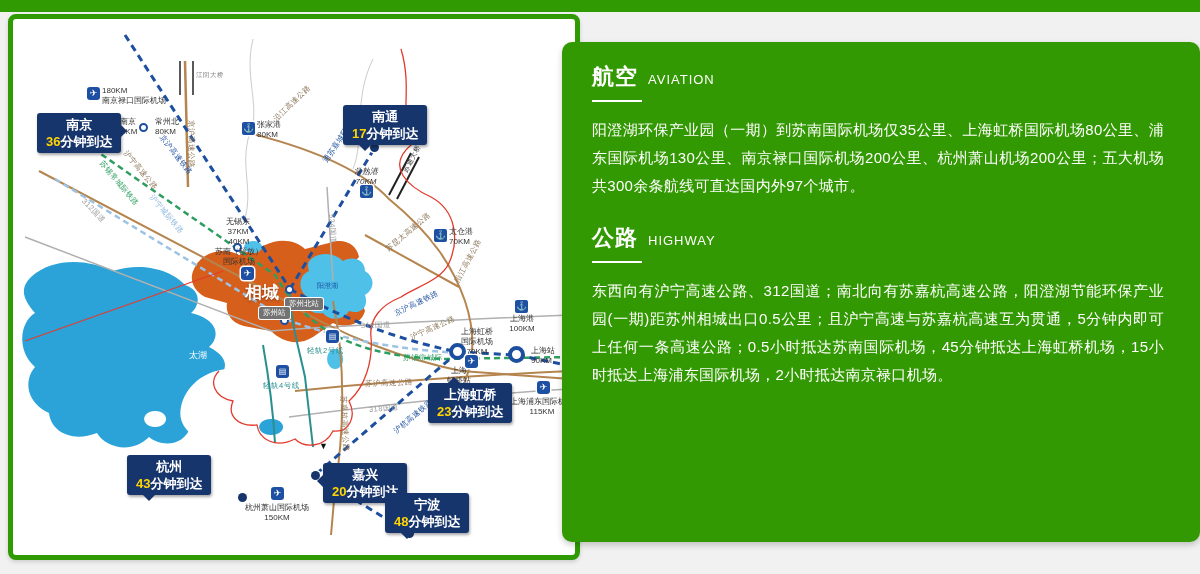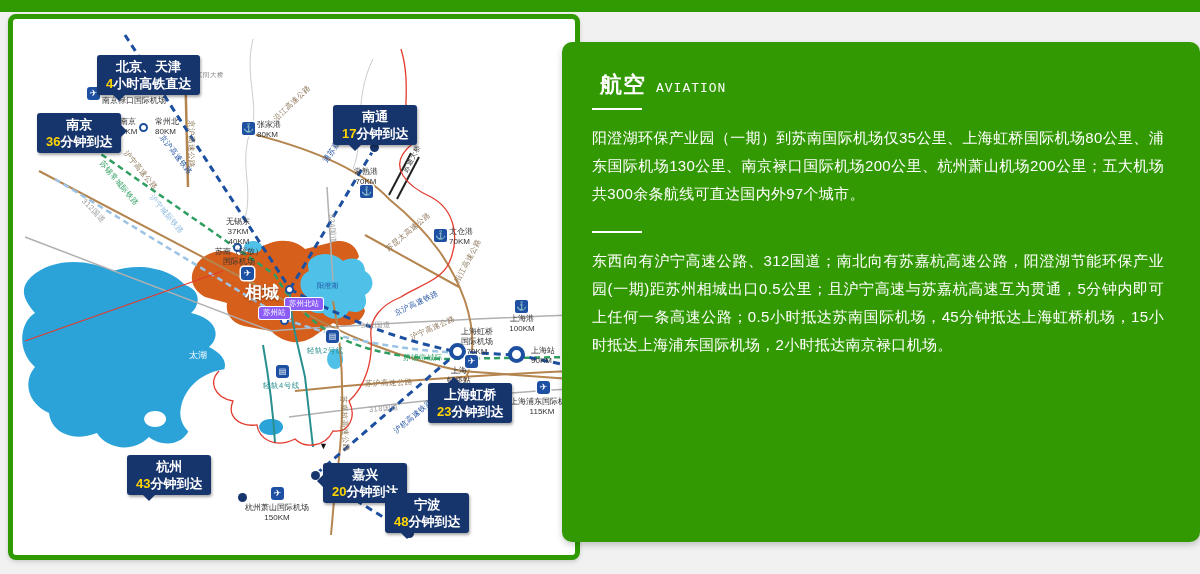--- a/index.html
+++ b/index.html
@@ -7,21 +7,21 @@
        font-family:"Liberation Sans", sans-serif;overflow:hidden;}
   .topbar{position:absolute;left:0;top:0;width:1200px;height:12px;background:#2f9a02;}
   
   .map-card{position:absolute;left:8px;top:14px;width:562px;height:536px;background:#fff;
             border:5px solid #2f9a02;border-radius:8px;box-shadow:0 2px 4px rgba(0,0,0,.15);z-index:1;}
   .map-layer{position:absolute;left:0;top:0;width:562px;height:536px;overflow:hidden;}
   .map-layer svg{position:absolute;left:0;top:0;}
   .rlabel{position:absolute;font-size:7.5px;white-space:nowrap;transform-origin:0 50%;z-index:2;letter-spacing:.5px;}
   .plabel{position:absolute;white-space:nowrap;z-index:2;}
   .plabel.shadowed{text-shadow:0 1px 2px rgba(90,30,0,.65);}
-  .tag{position:absolute;background:#8b5cf6;color:#fff;font-size:7.5px;line-height:1.3;padding:1px 4px;
+  .tag{position:absolute;background:#737373;color:#fff;font-size:7.5px;line-height:1.3;padding:1px 4px;
        border-radius:2px;white-space:nowrap;box-shadow:0 0 0 1px #fff;z-index:3;}
   .ring{position:absolute;background:#fff;border-radius:50%;z-index:2;}
   .ring-lg{width:9px;height:9px;border:4.5px solid #1d4fa0;}
   .ring-sm{width:5px;height:5px;border:2.5px solid #1d4fa0;}
   .node{position:absolute;width:9px;height:9px;background:#17356d;border-radius:50%;
         box-shadow:0 0 0 1.5px #fff;z-index:2;}
   .micon{position:absolute;width:13px;height:13px;background:#1d50a2;color:#fff;border-radius:3px;
          font-size:9px;line-height:13px;text-align:center;box-shadow:0 0 0 1.5px #fff;z-index:2;}
   .micon.port{border-radius:2px;}
   .micon.rail{font-size:8px;}
@@ -35,21 +35,21 @@
   .callout:after{content:"";position:absolute;border:6px solid transparent;}
   .tail-bottom:after{left:16px;top:100%;border-top-color:#17356d;}
   .tail-top:after{left:20px;bottom:100%;border-bottom-color:#17356d;}
   .tail-left:after{right:100%;top:12px;border-right-color:#17356d;}
   .tail-right:after{left:100%;top:12px;border-left-color:#17356d;}
   
   .panel{position:absolute;left:562px;top:42px;width:638px;height:500px;background:#339902;
          border-radius:10px;box-shadow:0 3px 6px rgba(0,0,0,.2);z-index:5;color:#fff;
          padding:20px 36px 0 30px;box-sizing:border-box;}
   .sec{margin-bottom:24px;}
-  .sec h2{margin:8px;font-size:22px;font-weight:bold;letter-spacing:1px;font-family:Liberation Mono, monospace;}
+  .sec h2{margin:0;font-size:22px;font-weight:bold;letter-spacing:1px;}
   .sec h2 .en{font-size:13px;font-weight:normal;margin-left:10px;letter-spacing:1px;}
   .sec .underline{width:50px;height:2px;background:#fff;margin:8px 0 14px 0;}
   .sec .body{font-size:15px;line-height:1.85;letter-spacing:.3px;text-align:justify;}
 </style>
 </head>
 <body>
 
 <div class="topbar"></div>
 
 <div class="map-card">
@@ -171,21 +171,21 @@
       <div class="sta-text center" style="left: 220px; top: 484px; width: 88px;">
         <div>杭州萧山国际机场</div>
         <div>150KM</div>
       </div>
       <div class="micon port" style="left: 229px; top: 103px;">⚓</div>
       <div class="sta-text" style="left: 244px; top: 101px;">
         <div>张家港</div>
         <div>80KM</div>
       </div>
       <div class="micon port" style="left: 347px; top: 166px;">⚓</div>
-      <div class="sta-text center" style="left: 333px; top: 148px; width: 40px;">
+      <div class="sta-text center" style="left: 333px; top: 148px; width: 40px; font-style: italic;">
         <div>常熟港</div>
         <div>70KM</div>
       </div>
       <div class="micon port" style="left: 421px; top: 210px;">⚓</div>
       <div class="sta-text" style="left: 436px; top: 208px;">
         <div>太仓港</div>
         <div>70KM</div>
       </div>
       <div class="micon port" style="left: 502px; top: 281px;">⚓</div>
       <div class="sta-text center" style="left: 487px; top: 295px; width: 44px;">
@@ -197,29 +197,25 @@
       <div class="mglyph" style="left: 86px; top: 101px;">◀</div>
       <div class="sta-text" style="left: 99px; top: 98px;">
         <div>至南京</div>
         <div>200KM</div>
       </div>
       <div class="mglyph" style="left: 306px; top: 423px;">▼</div>
       <div class="sta-text" style="left: 319px; top: 400px; margin-top: 44px;">
         <div>至杭州</div>
         <div>150 KM</div>
       </div>
-      <div class="callout tail-bottom" style="left: 84px; top: 36px;">
-        <div>北京、天津</div>
-        <div><span class="num">4</span><span>小时高铁直达</span></div>
-      </div>
       <div class="callout tail-right" style="left: 24px; top: 94px;">
         <div>南京</div>
         <div><span class="num">36</span><span>分钟到达</span></div>
       </div>
-      <div class="callout tail-bottom" style="left: 320px; top: 86px;">
+      <div class="callout tail-bottom" style="left: 330px; top: 86px;">
         <div>南通</div>
         <div><span class="num">17</span><span>分钟到达</span></div>
       </div>
       <div class="callout tail-top" style="left: 415px; top: 364px;">
         <div>上海虹桥</div>
         <div><span class="num">23</span><span>分钟到达</span></div>
       </div>
       <div class="callout tail-bottom" style="left: 114px; top: 436px;">
         <div>杭州</div>
         <div><span class="num">43</span><span>分钟到达</span></div>
@@ -235,16 +231,17 @@
     </div>
 </div>
 
 <div class="panel">
   <div class="sec">
     <h2><span class="zh">航空</span><span class="en">AVIATION</span></h2>
     <div class="underline"></div>
     <div class="body">阳澄湖环保产业园（一期）到苏南国际机场仅35公里、上海虹桥国际机场80公里、浦东国际机场130公里、南京禄口国际机场200公里、杭州萧山机场200公里；五大机场共300余条航线可直达国内外97个城市。</div>
   </div>
   <div class="sec">
+    <h2><span class="zh">公路</span><span class="en">HIGHWAY</span></h2>
     <div class="underline"></div>
     <div class="body">东西向有沪宁高速公路、312国道；南北向有苏嘉杭高速公路，阳澄湖节能环保产业园(一期)距苏州相城出口0.5公里；且沪宁高速与苏嘉杭高速互为贯通，5分钟内即可上任何一条高速公路；0.5小时抵达苏南国际机场，45分钟抵达上海虹桥机场，15小时抵达上海浦东国际机场，2小时抵达南京禄口机场。</div>
   </div>
 </div>
 
 </body></html>

